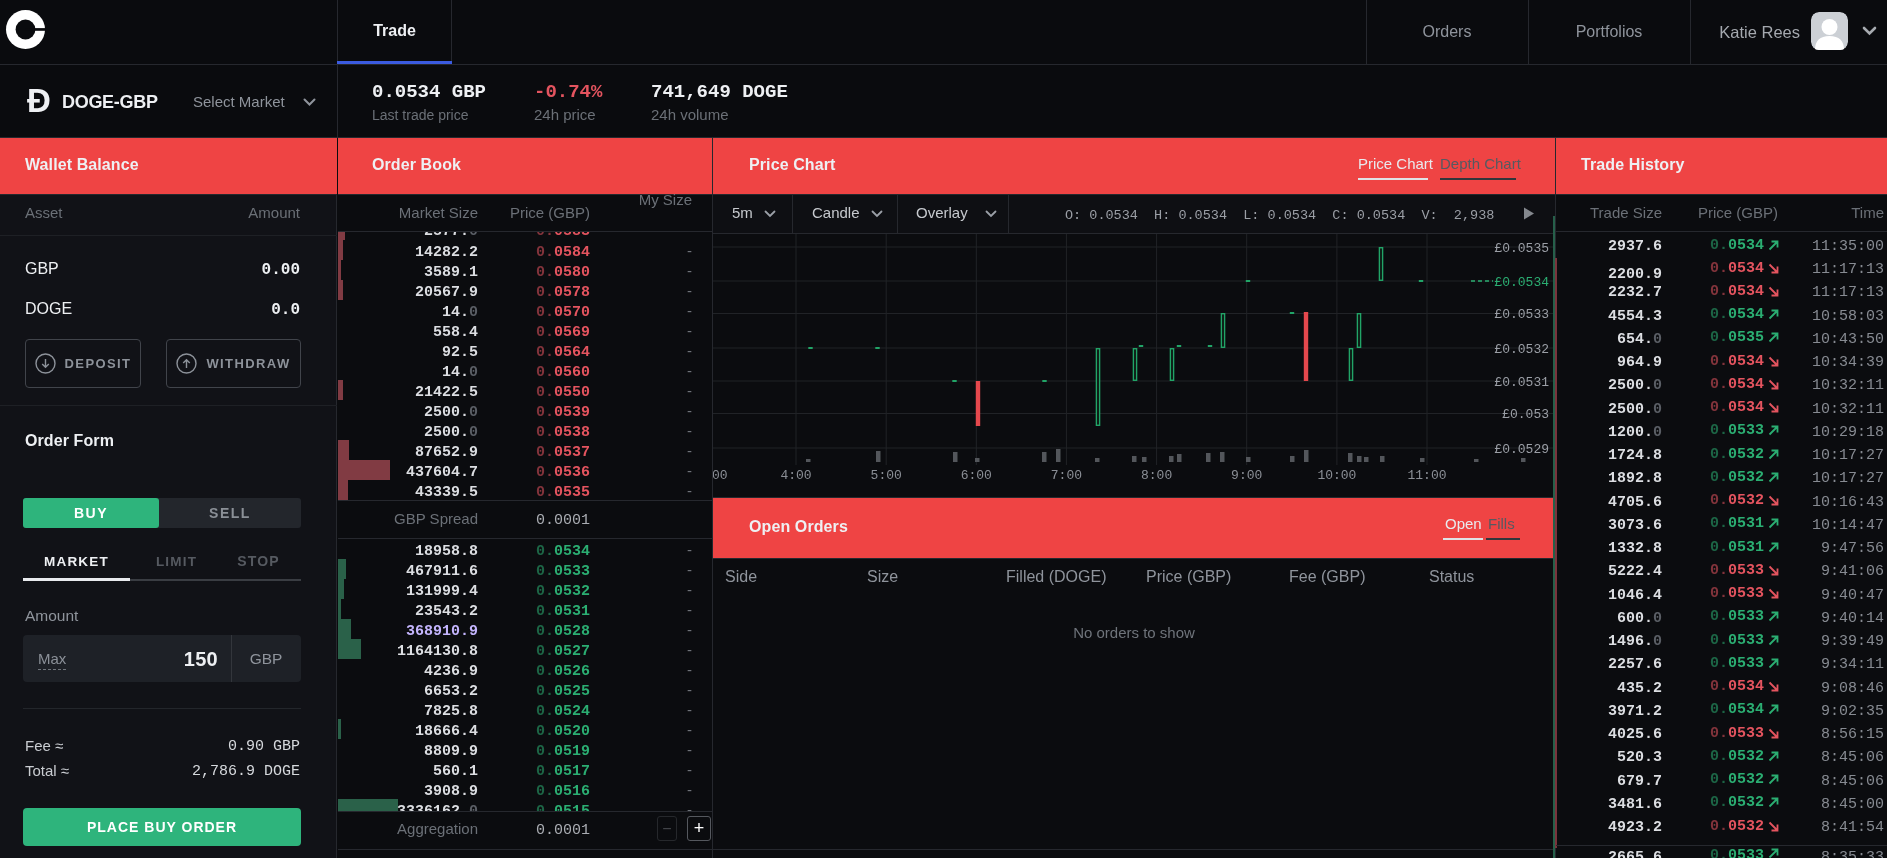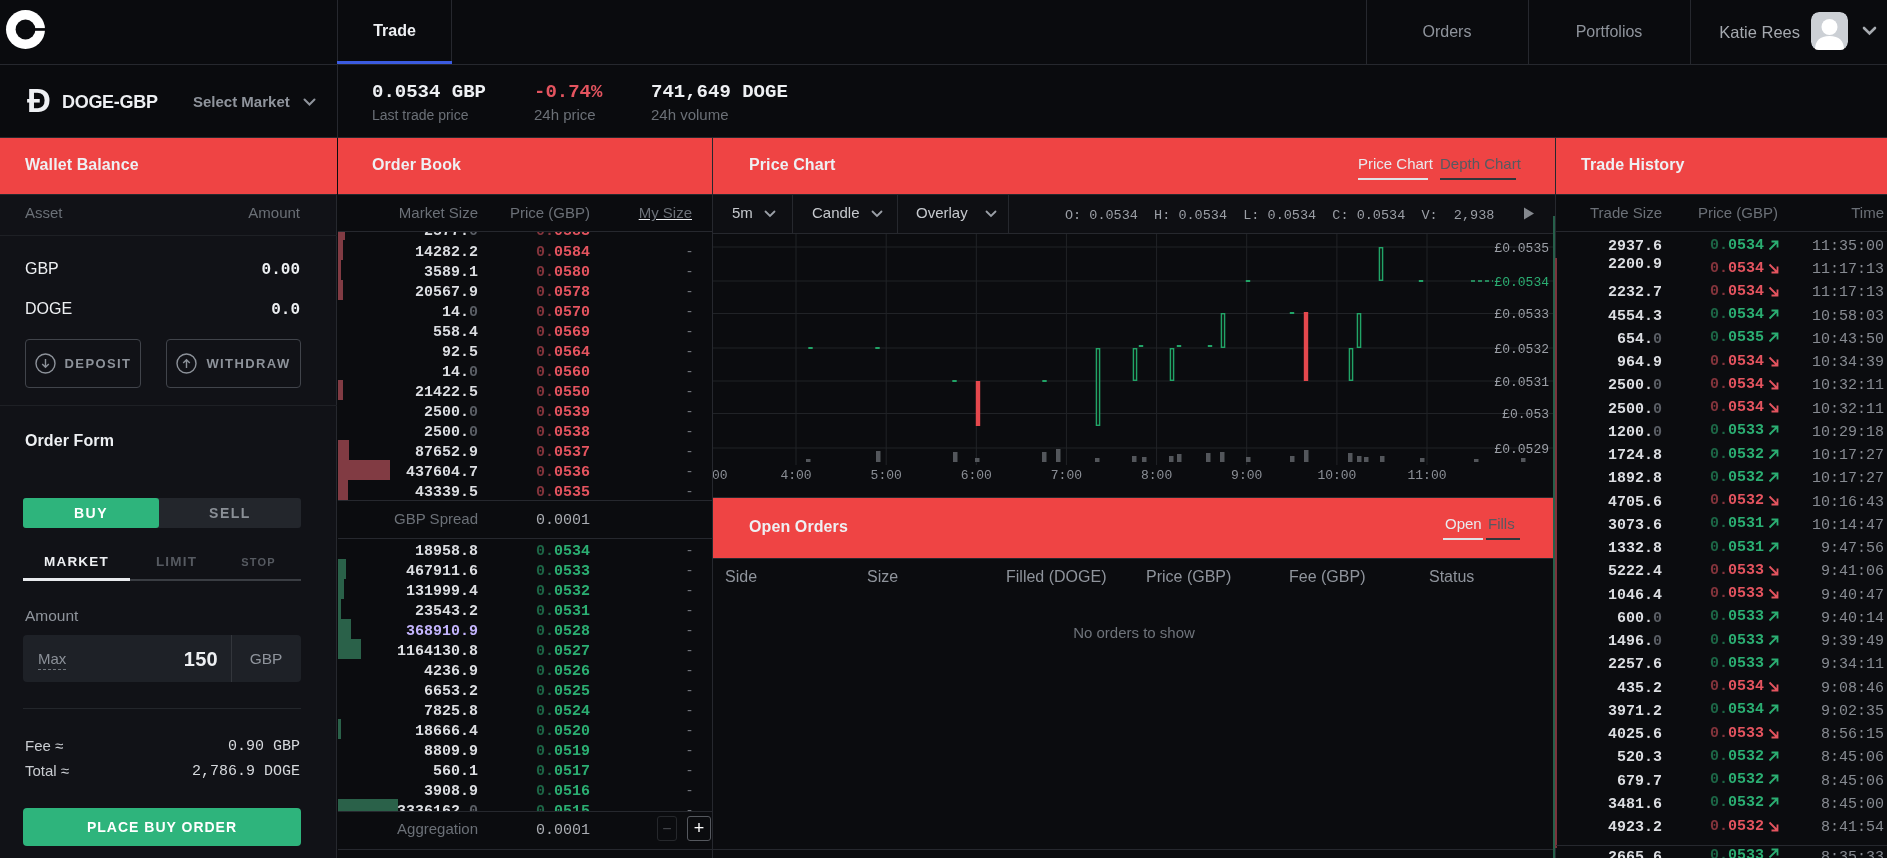--- a/index.html
+++ b/index.html
@@ -52,21 +52,21 @@
     </g>
   </svg>
 <svg class="a" style="left:1862px;top:26px" width="15" height="10" viewBox="0 0 15 10">
     <path d="M2 2 L7.5 7.5 L13 2" stroke="#a7abb0" stroke-width="2.6" fill="none" stroke-linecap="round"></path>
   </svg>
 <div class="a" style="left:0px;top:64px;width:1887px;height:74px;background:#0a0b0e;border-bottom:1px solid #26282e;"></div>
 <div class="a hl" style="left:0px;top:64px;width:1887px;height:1px;"></div>
 <div class="a vl" style="left:337px;top:64px;width:1px;height:74px;"></div>
 <div class="a" style="left:27px;top:82px;width:42px;height:44px;"><span style="font-size:33px;font-weight:700;">Đ</span></div>
 <div class="a" style="left:62px;top:92px;width:120px;height:26px;"><span style="font-size:18px;font-weight:700;letter-spacing:-.3px;">DOGE-GBP</span></div>
-<div class="a" style="left:193px;top:93px;width:110px;height:20px;font-weight:bold;"><span style="font-size:15px;color:#8f949c;">Select Market</span></div>
+<div class="a" style="left:193px;top:93px;width:110px;height:20px;"><span style="font-size:15px;color:#8f949c;">Select Market</span></div>
 <svg class="a" style="left:303px;top:98px" width="13" height="9" viewBox="0 0 13 9">
     <path d="M1.5 1.5 L6.5 6.5 L11.5 1.5" stroke="#8f949c" stroke-width="2" fill="none" stroke-linecap="round"></path>
   </svg>
 <div class="a" style="left:372px;top:81px;width:260px;height:20px;"><span class="mono " style="font-size:19px;font-weight:700;letter-spacing:0px;">0.0534&nbsp;GBP</span></div>
 <div class="a" style="left:372px;top:106px;width:260px;height:18px;"><span style="font-size:14px;color:#6b7077;">Last trade price</span></div>
 <div class="a" style="left:534px;top:81px;width:260px;height:20px;"><span class="mono rd" style="font-size:19px;font-weight:700;letter-spacing:0px;">-0.74%</span></div>
 <div class="a" style="left:534px;top:106px;width:260px;height:18px;"><span style="font-size:15px;color:#6b7077;">24h price</span></div>
 <div class="a" style="left:651px;top:81px;width:260px;height:20px;"><span class="mono " style="font-size:19px;font-weight:700;letter-spacing:0px;">741,649&nbsp;DOGE</span></div>
 <div class="a" style="left:651px;top:106px;width:260px;height:18px;"><span style="font-size:15px;color:#6b7077;">24h volume</span></div>
 <div class="a" style="left:0px;top:138px;width:337px;height:720px;background:#111217;border-right:1px solid #26282e;"></div>
@@ -91,42 +91,42 @@
     </svg>WITHDRAW</div>
 <div class="a hl" style="left:0px;top:405px;width:337px;height:1px;background:#1e2025;"></div>
 <div class="a" style="left:0px;top:405px;width:337px;height:60px;">
     <div style="padding:27px 0 0 25px" class="sechead">Order Form</div>
   </div>
 <div class="a" style="left:23px;top:498px;width:278px;height:30px;background:#23262c;border-radius:3px;overflow:hidden;"></div>
 <div class="a" style="left:23px;top:498px;width:136px;height:30px;background:#2eb47c;border-radius:3px;display:flex;align-items:center;justify-content:center;font-size:14px;font-weight:700;letter-spacing:1.5px;color:#fff;">BUY</div>
 <div class="a" style="left:159px;top:498px;width:142px;height:30px;display:flex;align-items:center;justify-content:center;font-size:14px;font-weight:700;letter-spacing:1.5px;color:#8b9097;">SELL</div>
 <div class="a c" style="left:23px;top:552px;width:107px;height:20px;"><span style="font-size:13.5px;font-weight:700;letter-spacing:1.2px;">MARKET</span></div>
 <div class="a c" style="left:130px;top:552px;width:93px;height:20px;"><span style="font-size:13.5px;font-weight:700;letter-spacing:1.2px;color:#565a61;">LIMIT</span></div>
-<div class="a c" style="left:212px;top:552px;width:93px;height:20px;"><span style="font-size:11px;font-weight:700;letter-spacing:1.2px;color:#565a61;">STOP</span></div>
+<div class="a c" style="left:212px;top:552px;width:93px;height:20px;"><span style="font-size:14px;font-weight:700;letter-spacing:1.2px;color:#565a61;">STOP</span></div>
 <div class="a" style="left:23px;top:578px;width:107px;height:3px;background:#e8eaee;"></div>
 <div class="a" style="left:130px;top:579px;width:171px;height:2px;background:#3a3d43;"></div>
 <div class="a" style="left:25px;top:607px;width:120px;height:20px;"><span style="font-size:15.5px;color:#8f949c;">Amount</span></div>
 <div class="a" style="left:23px;top:635px;width:278px;height:47px;background:#1e2127;border-radius:4px;"></div>
 <div class="a" style="left:231px;top:635px;width:1px;height:47px;background:#33363c;"></div>
 <div class="a" style="left:38px;top:650px;width:60px;height:18px;"><span style="font-size:15px;color:#8b9098;border-bottom:1px dashed #70757c;padding-bottom:2px;">Max</span></div>
 <div class="a r" style="left:120px;top:648px;width:98px;height:24px;"><span style="font-size:20px;font-weight:700;letter-spacing:.3px;">150</span></div>
 <div class="a c" style="left:231px;top:650px;width:70px;height:20px;"><span style="font-size:15.5px;color:#8f949c;">GBP</span></div>
 <div class="a" style="left:23px;top:708px;width:278px;height:1px;background:#23262b;"></div>
 <div class="a" style="left:25px;top:737px;width:120px;height:18px;"><span style="font-size:15px;color:#c9ccd1;">Fee ≈</span></div>
 <div class="a r" style="left:120px;top:736px;width:180px;height:18px;"><span class="mono" style="font-size:15px;color:#d6d9dd;">0.90&nbsp;GBP</span></div>
 <div class="a" style="left:25px;top:762px;width:120px;height:18px;"><span style="font-size:15px;color:#c9ccd1;">Total ≈</span></div>
 <div class="a r" style="left:120px;top:761px;width:180px;height:18px;"><span class="mono" style="font-size:15px;color:#d6d9dd;">2,786.9&nbsp;DOGE</span></div>
 <div class="a" style="left:23px;top:808px;width:278px;height:38px;background:#2eb47c;border-radius:4px;display:flex;align-items:center;justify-content:center;font-size:14px;font-weight:700;letter-spacing:1px;color:#fff;">PLACE BUY ORDER</div>
 <div class="a band" style="left:338px;top:138px;width:374px;height:56px;">
     <div style="padding:18px 0 0 34px" class="sechead">Order Book</div>
   </div>
 <div class="a hl" style="left:338px;top:194px;width:374px;height:1px;"></div>
 <div class="a r" style="left:338px;top:204px;width:140px;height:20px;left:338px;width:140px;"><span class="colh">Market Size</span></div>
 <div class="a r" style="left:448px;top:204px;width:142px;height:20px;"><span class="colh">Price (GBP)</span></div>
-<div class="a r" style="left:560px;top:204px;width:132px;height:20px;text-decoration:underline;"><span class="colh">My Size</span></div>
+<div class="a r" style="left:560px;top:191px;width:132px;height:20px;"><span class="colh">My Size</span></div>
 <div class="a hl" style="left:338px;top:231px;width:374px;height:1px;"></div>
 <div class="a" style="left:338px;top:232px;width:7px;height:8px;background:#813b43;"></div>
 <div class="a" style="left:338px;top:232px;width:354px;height:6px;overflow:hidden;">
     <div style="position:absolute;left:0;top:-11px;width:140px;text-align:right;"><span class="mono" style="font-size:15px;font-weight:700;color:#dcdee2;">2577.<span class="dim">0</span></span></div>
     <div style="position:absolute;left:110px;top:-11px;width:142px;text-align:right;"><span class="mono rd" style="font-size:15px;font-weight:700;"><span style="opacity:.55">0.</span>0583</span></div>
   </div>
 <div class="a" style="left:338px;top:240px;width:5px;height:20px;background:#813b43;"></div>
 <div class="a r" style="left:338px;top:242px;width:140px;height:17px;"><span class="mono" style="font-size:15px;font-weight:700;color:#dcdee2;">14282.2</span></div>
 <div class="a r" style="left:448px;top:242px;width:142px;height:17px;"><span class="mono rd" style="font-size:15px;font-weight:700;"><span style="opacity:.55">0.</span>0584</span></div>
 <div class="a r" style="left:560px;top:242px;width:132px;height:17px;"><span style="font-size:15px;color:#6f737a;">-</span></div>
@@ -364,21 +364,21 @@
 <div class="a r" style="left:1779px;top:204px;width:105px;height:20px;"><span class="colh">Time</span></div>
 <div class="a hl" style="left:1556px;top:231px;width:331px;height:1px;"></div>
 <div class="a r" style="left:1556px;top:236px;width:106px;height:18px;"><span class="mono" style="font-size:15px;font-weight:700;color:#dcdee2;">2937.6</span></div>
 <div class="a" style="left:1666px;top:236px;width:114px;height:18px;display:flex;justify-content:flex-end;align-items:center;">
     <span class="mono" style="font-size:15px;font-weight:700;color:#2bae72;"><span style="opacity:.55">0.</span>0534</span>
     <svg width="13" height="13" viewBox="0 0 13 13" style="margin-left:3px">
       <path d="M2.5 10.5 L10 3 M4.5 2.5 L10.5 2.5 L10.5 8.5" stroke="#2bae72" stroke-width="1.8" fill="none"></path>
     </svg>
   </div>
 <div class="a r" style="left:1779px;top:236px;width:105px;height:18px;"><span class="mono" style="font-size:15px;color:#878b92;">11:35:00</span></div>
-<div class="a r" style="left:1556px;top:254px;width:106px;height:18px;"><span class="mono" style="font-size:15px;font-weight:700;color:#dcdee2;">2200.9</span></div>
+<div class="a r" style="left:1556px;top:264px;width:106px;height:18px;"><span class="mono" style="font-size:15px;font-weight:700;color:#dcdee2;">2200.9</span></div>
 <div class="a" style="left:1666px;top:259.24px;width:114px;height:18px;display:flex;justify-content:flex-end;align-items:center;">
     <span class="mono" style="font-size:15px;font-weight:700;color:#e4545f;"><span style="opacity:.55">0.</span>0534</span>
     <svg width="13" height="13" viewBox="0 0 13 13" style="margin-left:3px">
       <path d="M2.5 2.5 L10 10 M4.5 10.5 L10.5 10.5 L10.5 4.5" stroke="#e4545f" stroke-width="1.8" fill="none"></path>
     </svg>
   </div>
 <div class="a r" style="left:1779px;top:259.24px;width:105px;height:18px;"><span class="mono" style="font-size:15px;color:#878b92;">11:17:13</span></div>
 <div class="a r" style="left:1556px;top:282.48px;width:106px;height:18px;"><span class="mono" style="font-size:15px;font-weight:700;color:#dcdee2;">2232.7</span></div>
 <div class="a" style="left:1666px;top:282.48px;width:114px;height:18px;display:flex;justify-content:flex-end;align-items:center;">
     <span class="mono" style="font-size:15px;font-weight:700;color:#e4545f;"><span style="opacity:.55">0.</span>0534</span>

